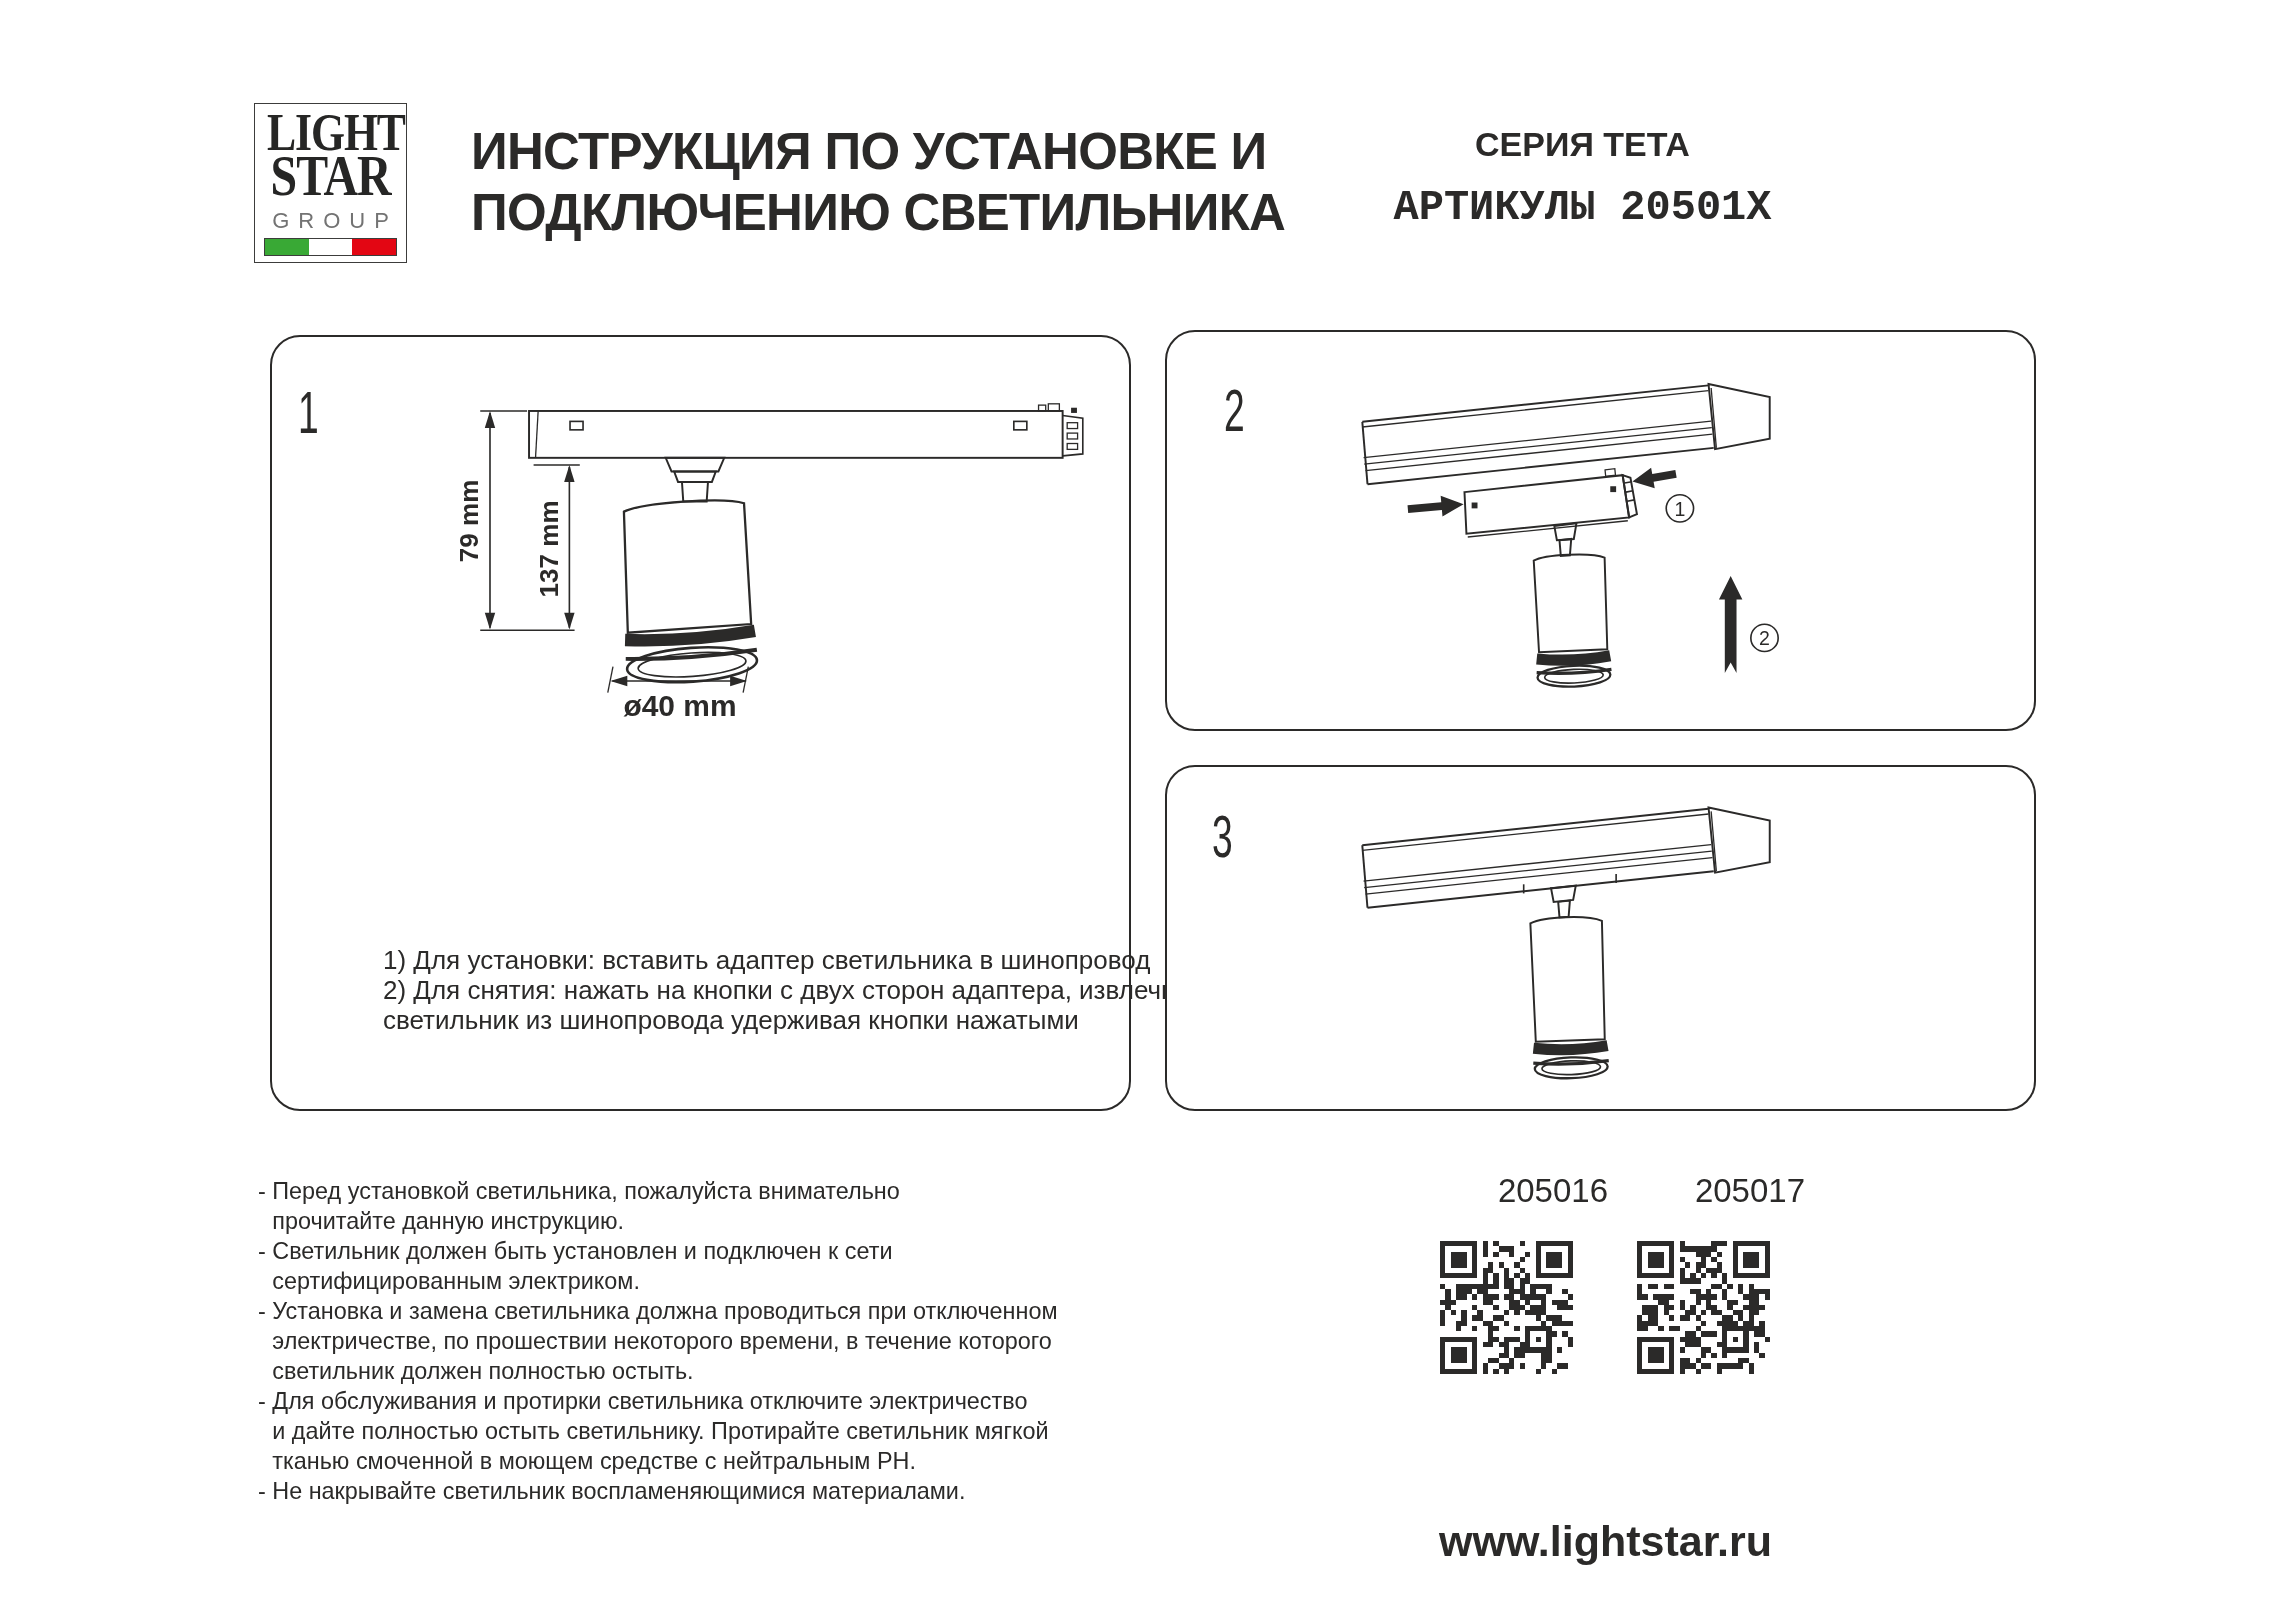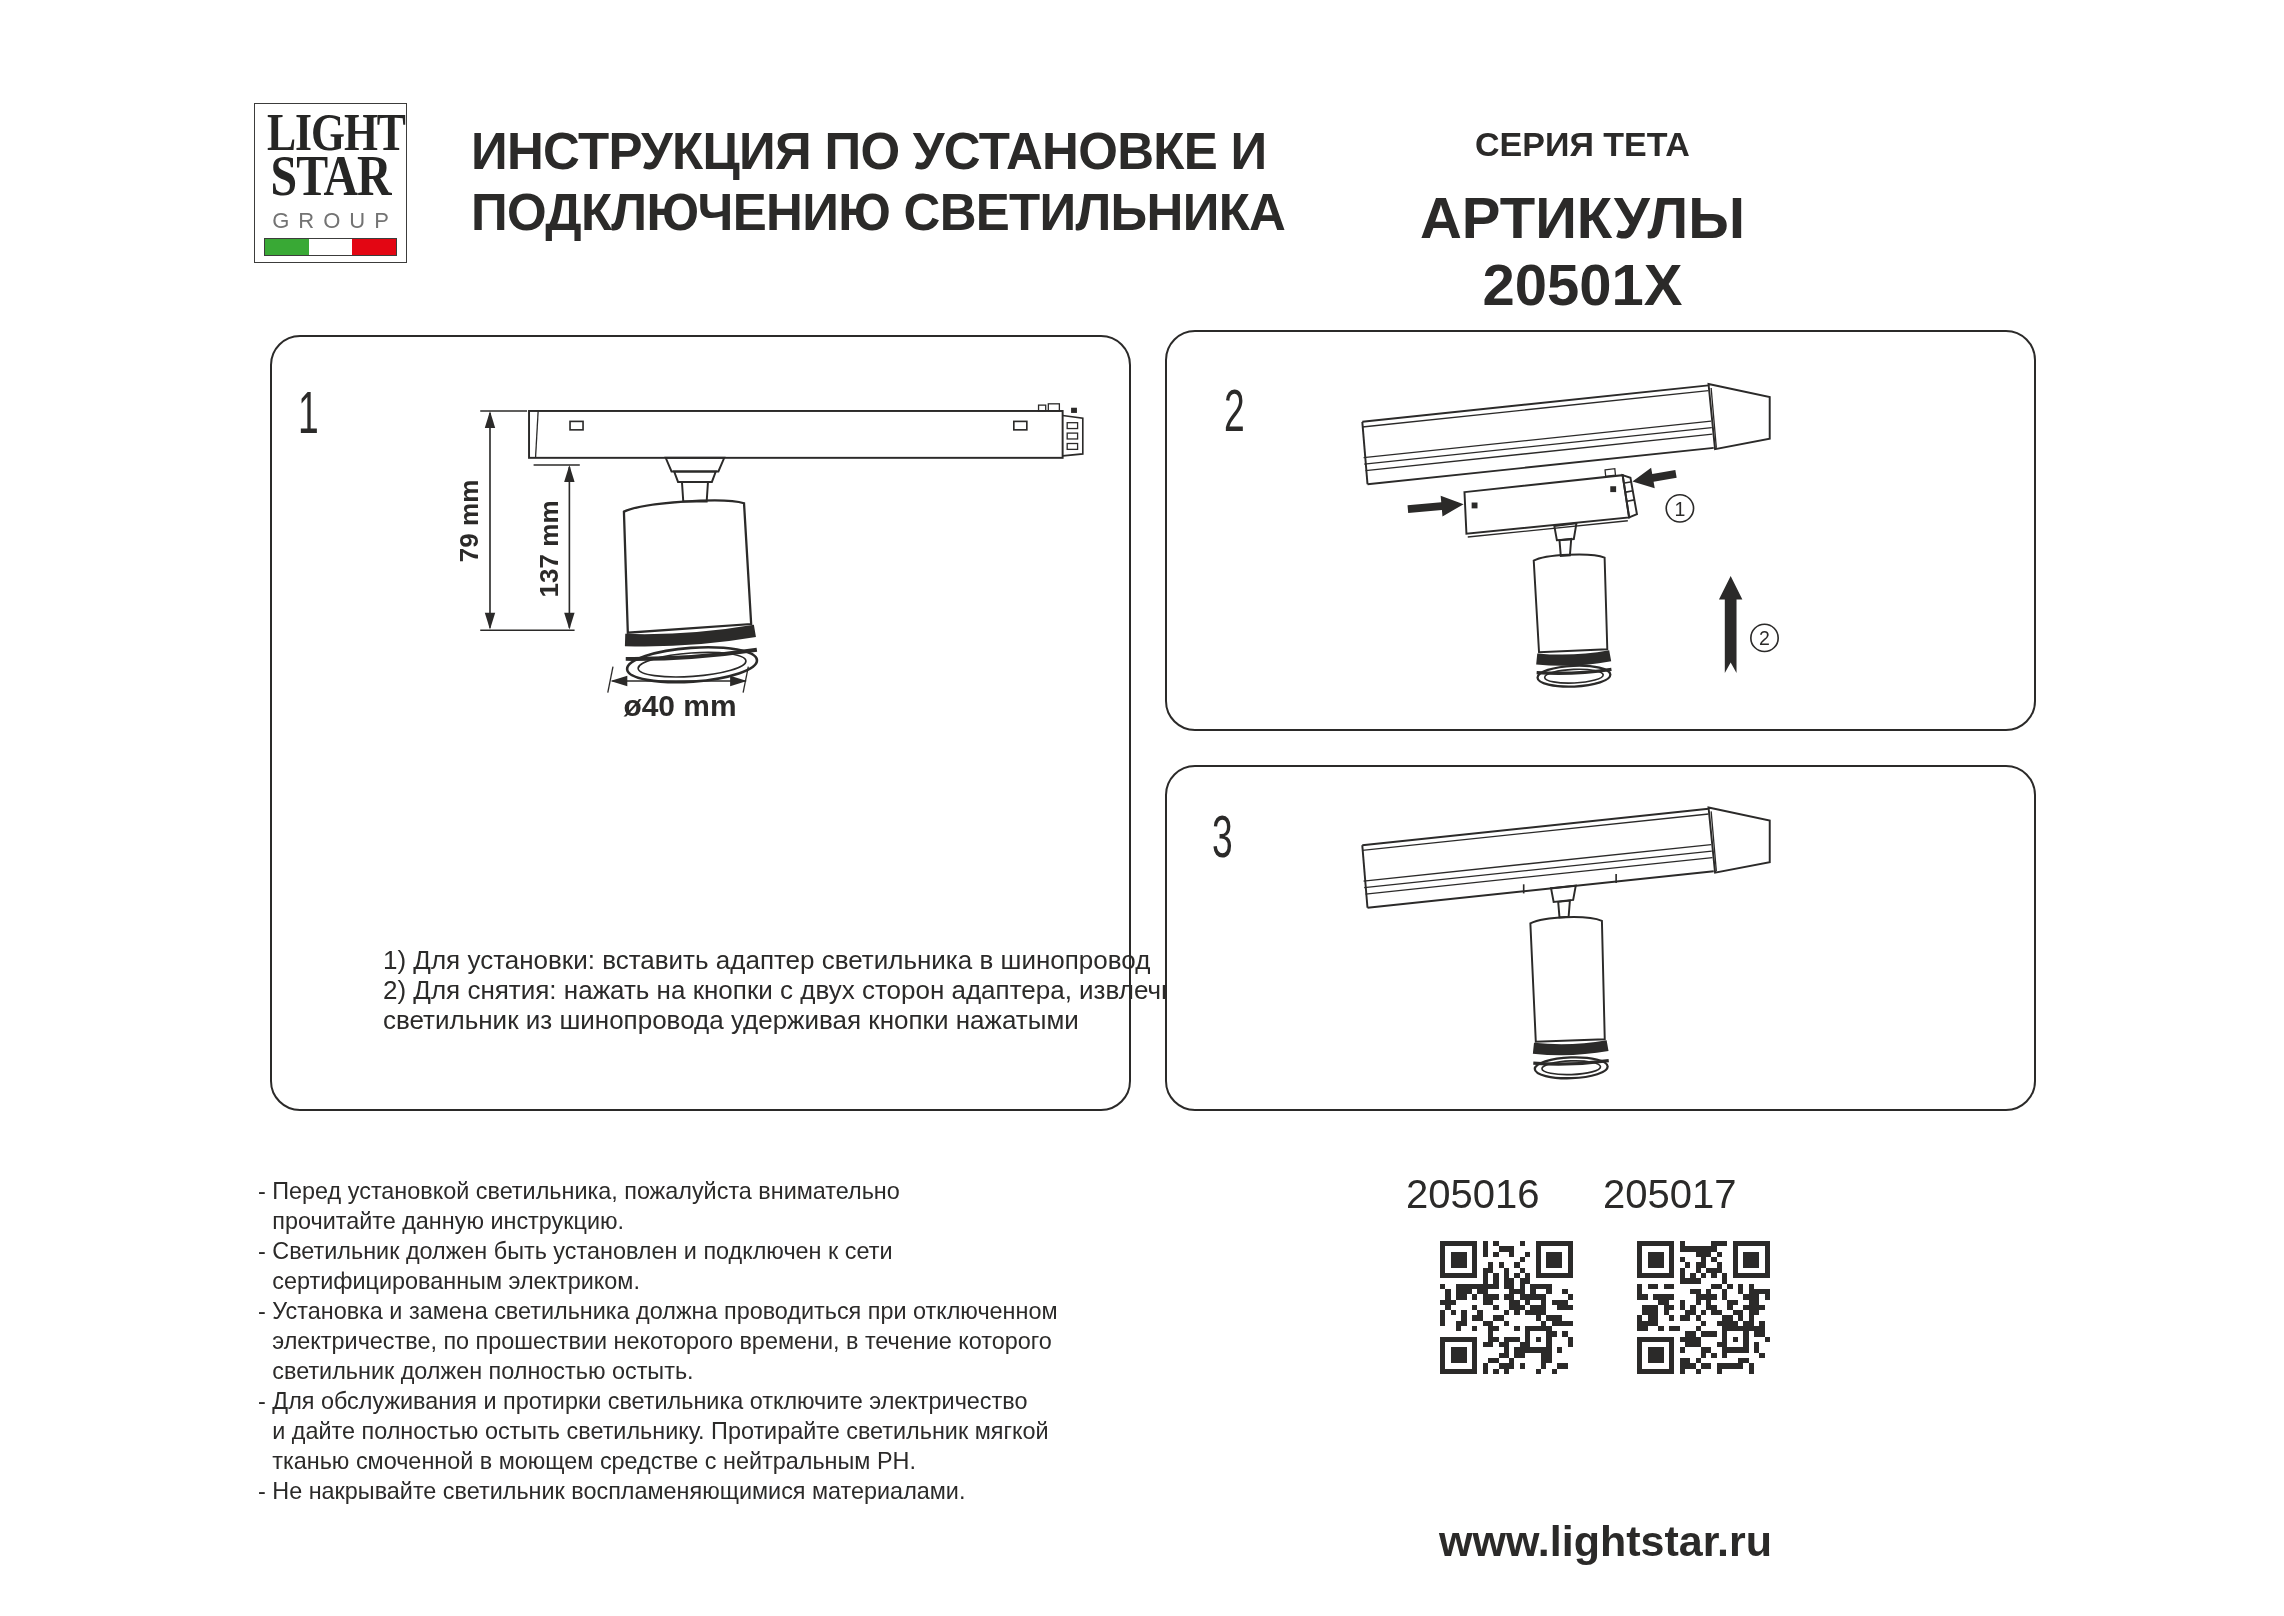--- a/index.html
+++ b/index.html
@@ -19,39 +19,39 @@
   #logo-star { top:43px; font-size:57px; line-height:1; letter-spacing:-1.3px; }
   #logo-group{ position:absolute; left:0; right:0; top:104px; text-align:center;
     font-size:22px; letter-spacing:9px; padding-left:9px; color:#737373; font-weight:400; }
   #logo-flag{ position:absolute; left:9px; right:9px; top:134px; height:15.6px;
     border:1.3px solid #3c3c3b; display:flex; }
   #logo-flag span{ flex:1 1 33%; }
 
   
   #title{ left:471px; top:121px; font-size:51px; font-weight:700; line-height:61px; letter-spacing:-0.7px; }
   #series{ left:1387px; top:125px; width:391px; text-align:center; font-size:34px; font-weight:700; }
-  #articles-line{ left:1387px; top:184px; width:391px; text-align:center; font-size:58px; font-weight:700; }
+  #articles-line{ left:1387px; top:184px; width:391px; text-align:center; font-size:42px; font-weight:700;font-family:Liberation Mono, monospace; }
 
   
   .panel{ position:absolute; border:2px solid var(--ink); border-radius:30px; background:#fff; }
   #panel-1{ left:270px; top:335px;  width:857px; height:772px; }
   #panel-2{ left:1165px; top:330px; width:867px; height:397px; }
   #panel-3{ left:1165px; top:765px; width:867px; height:342px; }
   .panel-num{ position:absolute; font-size:60px; font-weight:400; line-height:1;
     transform:scaleX(.62); transform-origin:left top; color:var(--ink); }
   .panel svg{ position:absolute; left:0; top:0; }
 
   #p1-caption{ left:383px; top:945px; font-size:26px; line-height:30px; color:var(--ink); }
 
   
   #notes{ left:258px; top:1176px; width:879px; font-size:23.4px; line-height:30px; }
   .note{ white-space:pre-line; padding-left:14.3px; text-indent:-14.3px; }
 
   
-  .article-num{ position:absolute; width:202px; text-align:left; font-size:40px; font-weight:400; }
+  .article-num{ position:absolute; width:202px; text-align:right; font-size:33px; font-weight:400; }
   #article-1{ left:1406px; top:1172px; }
   #article-2{ left:1603px; top:1172px; }
   .qr{ position:absolute; width:133px; height:133px; }
   #qr-1{ left:1440px; top:1241px; }
   #qr-2{ left:1637px; top:1241px; }
   #website{ left:1410px; top:1517px; width:391px; text-align:center; font-size:43px; font-weight:700; }
 
   svg .ln{ stroke:var(--ink); fill:none; }
 </style>
 </head>

